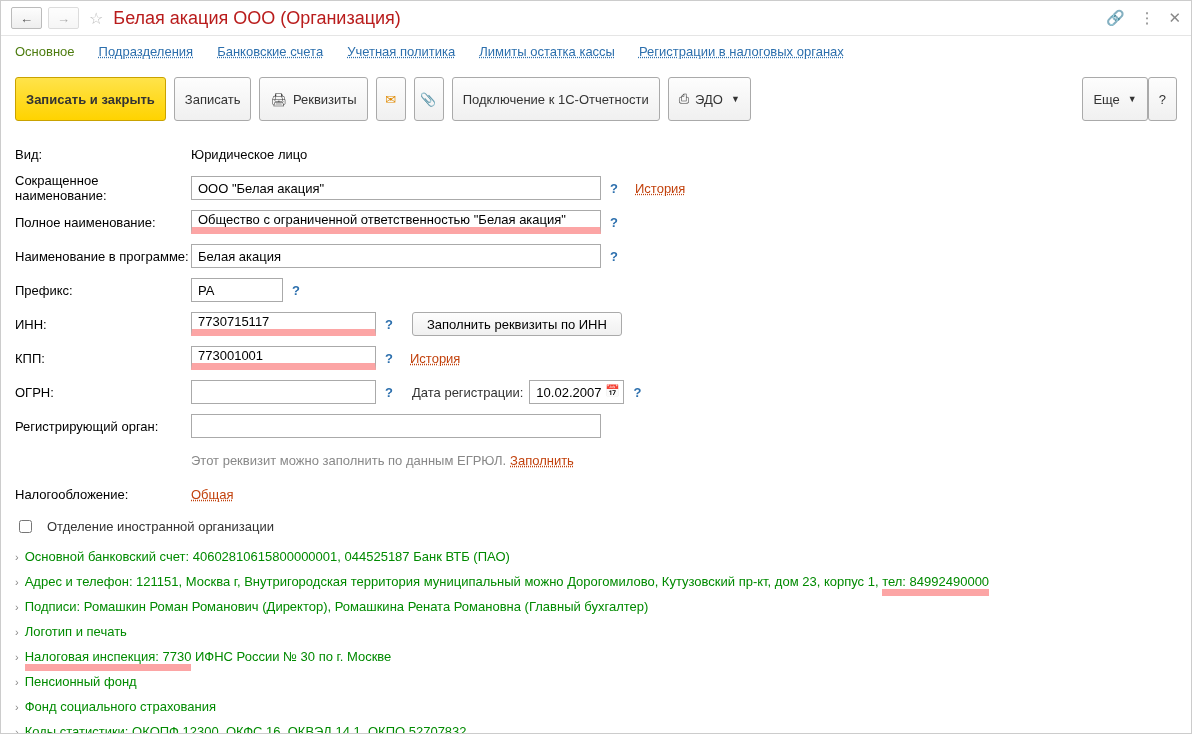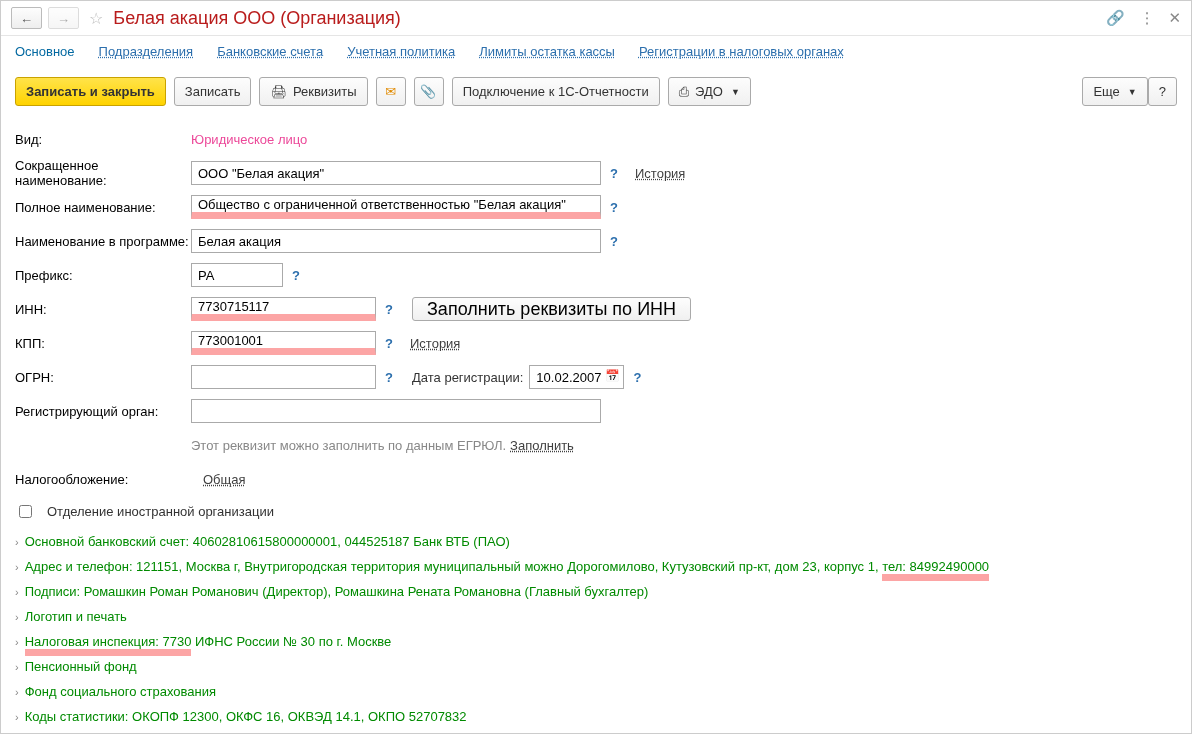--- a/index.html
+++ b/index.html
@@ -47,32 +47,32 @@
     gap: 24px;
     padding: 8px 14px 0 14px;
   }
   .tab {
     color: #2c6fad;
     text-decoration: underline dotted;
     cursor: pointer;
     padding-bottom: 6px;
   }
   .tab.active {
-    color: #0369a1;
+    color: #4d7c0f;
     text-decoration: none;
     font-weight: normal;
   }
   .toolbar {
     display: flex;
     gap: 8px;
     padding: 12px 14px 10px 14px;
     align-items: center;
   }
   .btn {
-    height: 29px;
+    height: 44px;
     padding: 0 10px;
     background: linear-gradient(#fdfdfd,#f0f0f0);
     border: 1px solid #aaa;
     border-radius: 3px;
     display: inline-flex;
     align-items: center;
     gap: 6px;
     cursor: pointer;
     font-size: 13px;
     color: #333;
@@ -92,52 +92,52 @@
   .form-row {
     display: flex;
     align-items: center;
     min-height: 30px;
     margin: 4px 0;
   }
   .label {
     width: 176px;
     color: #000000;
   }
-  .val-link { color: #ec4899; }
+  .val-link { color: #000000; }
   .field-input {
     height: 24px;
     border: 1px solid #aaa;
     padding: 0 6px;
     background:#fff;
     font-size:13px;
   }
   .w-short { width: 410px; }
   .w-med { width: 185px; }
   .w-prefix { width: 92px; }
   .w-date { width: 95px; }
   .help-q {
     width:18px; text-align:center;
     color:#2c6fad; cursor:pointer; margin-left:4px;
     font-weight:bold;
   }
   .link-blue {
-    color:#404040;
+    color:#c2410c;
     text-decoration: underline dotted;
     cursor:pointer;
     margin-left: 12px;
   }
   .inline-btn {
     height:24px;
     padding: 0 14px;
     background: linear-gradient(#fdfdfd,#f0f0f0);
     border:1px solid #aaa;
     border-radius:3px;
     margin-left:14px;
     cursor:pointer;
-    font-size:18px;
+    font-size:13px;
   }
   .note { color:#888; font-size:13px; margin-left:0; }
   .checkbox-row { display:flex; align-items:center; gap:12px; margin:8px 0; }
   .collapsibles { margin-top:6px; }
   .collap {
     display:flex;
     align-items:center;
     gap:6px;
     color:#008a00;
     cursor:pointer;
@@ -270,21 +270,21 @@
     </div>
 
     <div class="form-row">
       <span class="label"></span>
       <span class="note">Этот реквизит можно заполнить по данным ЕГРЮЛ.</span>
       <span class="link-blue" style="margin-left:4px">Заполнить</span>
     </div>
 
     <div class="form-row">
       <span class="label">Налогообложение:</span>
-      <span class="link-blue" style="margin-left:12px">Общая</span>
+      <span class="link-blue" style="margin-left:0">Общая</span>
     </div>
 
     <div class="checkbox-row">
       <input type="checkbox" style="">
       <span>Отделение иностранной организации</span>
     </div>
 
     <div class="collapsibles">
       <div class="collap">
         <span class="chev">›</span>

